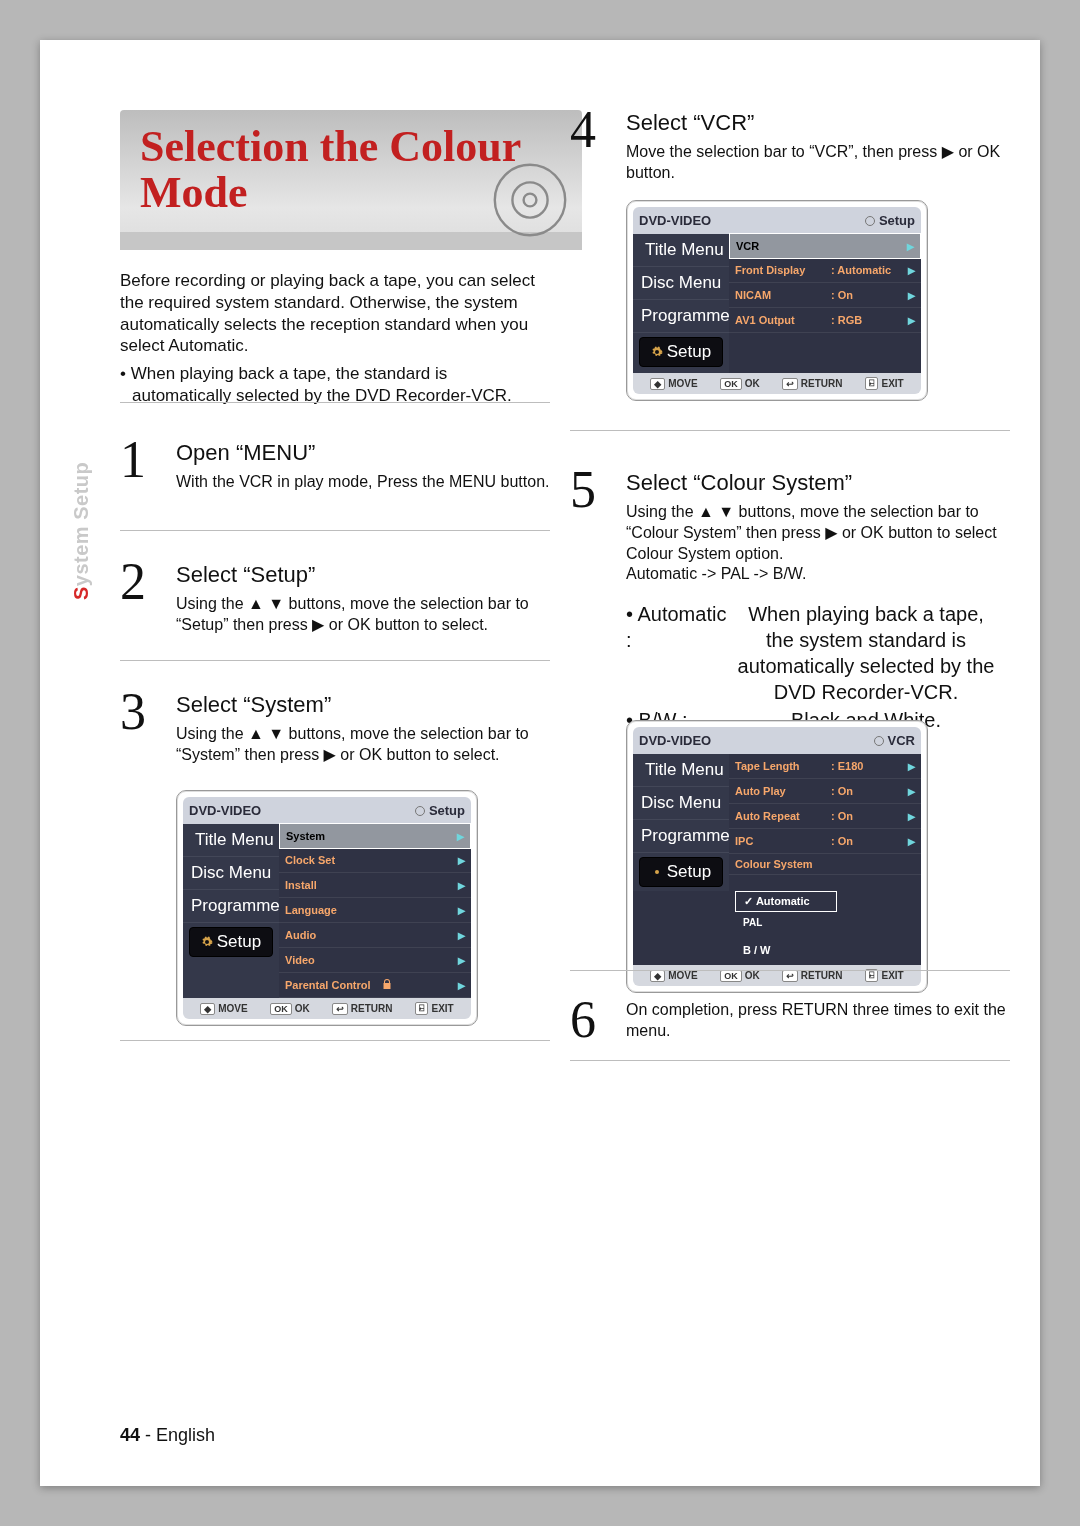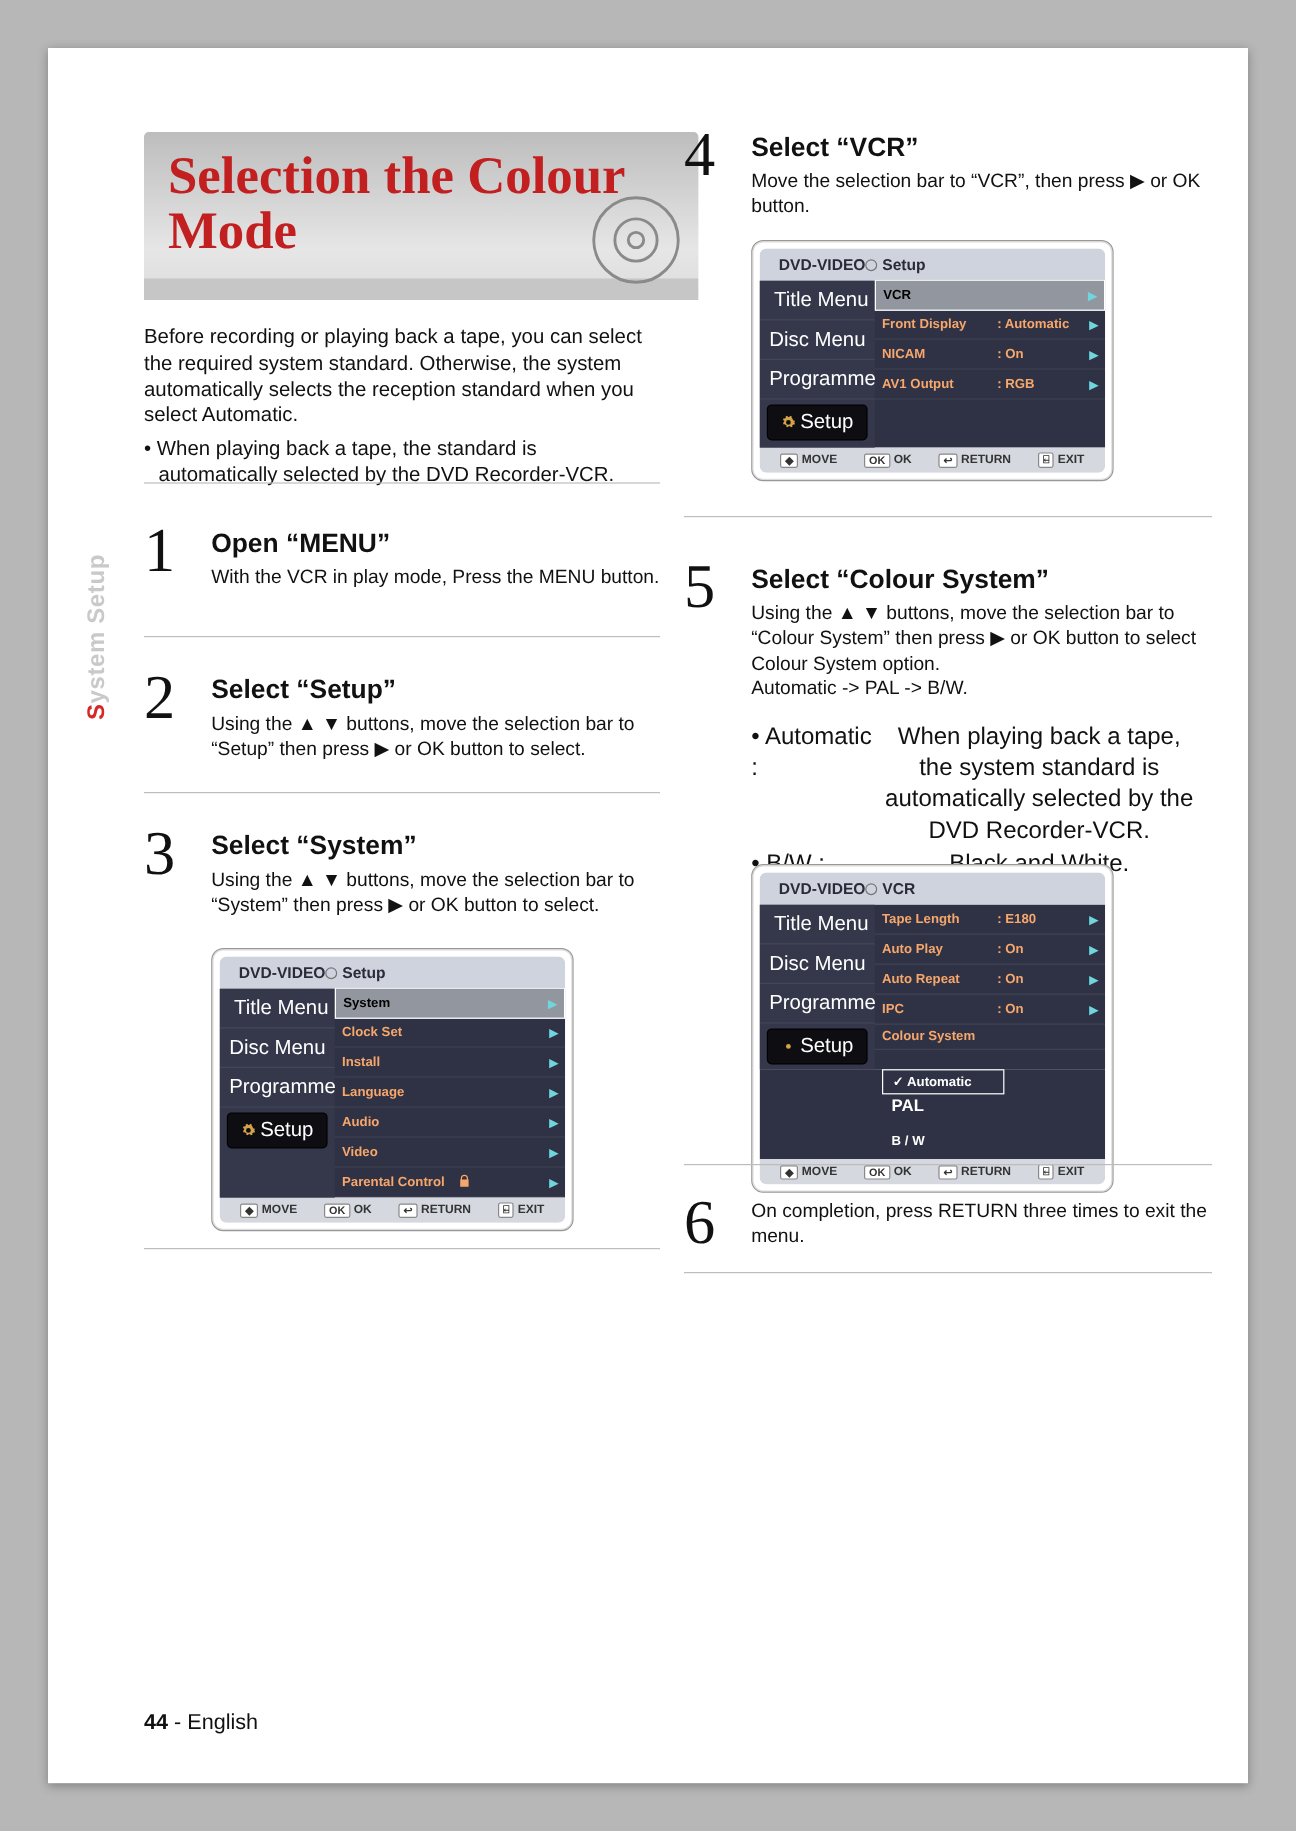--- a/index.html
+++ b/index.html
@@ -97,21 +97,20 @@
     left:0; top:-6px;
   }
   .step-body {
     position:absolute;
     left:56px; top:0;
     width:380px;
   }
   .step-title {
     font-size:22px;
     margin-bottom:6px;
-    font-weight:bold;
   }
   .step-text {
     font-size:16px;
     line-height:1.3;
   }
   .step-defs {
     font-size:20px;
     line-height:1.3;
     margin-top:16px;
   }
@@ -133,22 +132,23 @@
   .osd-inner{
     margin:6px;
     border-radius:6px;
     overflow:hidden;
   }
   .osd-head {
     background:#cfd3dd;
     color:#2a2b3a;
     font-weight:700;
     font-size:13px;
-    padding:6px 16px;
-    display:flex;
+    padding:6px 6px;
+    display:flex;
+    justify-content:space-between;
   }
   .osd-head .right { display:flex; align-items:center; gap:4px;}
   .osd-head .dot {
     width:8px;height:8px;border:1px solid #777;border-radius:50%;
     display:inline-block;
   }
   .osd-body {
     display:flex;
     background:#2f3244;
   }
@@ -542,21 +542,21 @@
           </div>
         </div>
       </div>
 
       <div style="background:#2f3244;padding:0 0 6px 0;">
         <div style="margin-left:102px;">
           <div class="opt sel" style="padding:3px 8px;color:#fff;font-size:11px;font-weight:700;border:1px solid #fff;display:inline-block;min-width:84px;">
             <span class="tick">✓</span>
             <span>Automatic</span>
           </div><br>
-          <div class="opt" style="padding:1px 8px;color:#fff;font-size:14px;font-weight:700;display:inline-block;min-width:84px;">
+          <div class="opt" style="padding:1px 8px;color:#fff;font-size:10px;font-weight:700;display:inline-block;min-width:84px;">
             <span>PAL</span>
           </div><br>
           <div class="opt" style="padding:3px 8px;color:#fff;font-size:11px;font-weight:700;display:inline-block;min-width:84px;margin-top:11px;">
             <span>B / W</span>
           </div>
         </div>
       </div>
       <div class="osd-foot">
         <span>
             <span class="key">◆</span>

